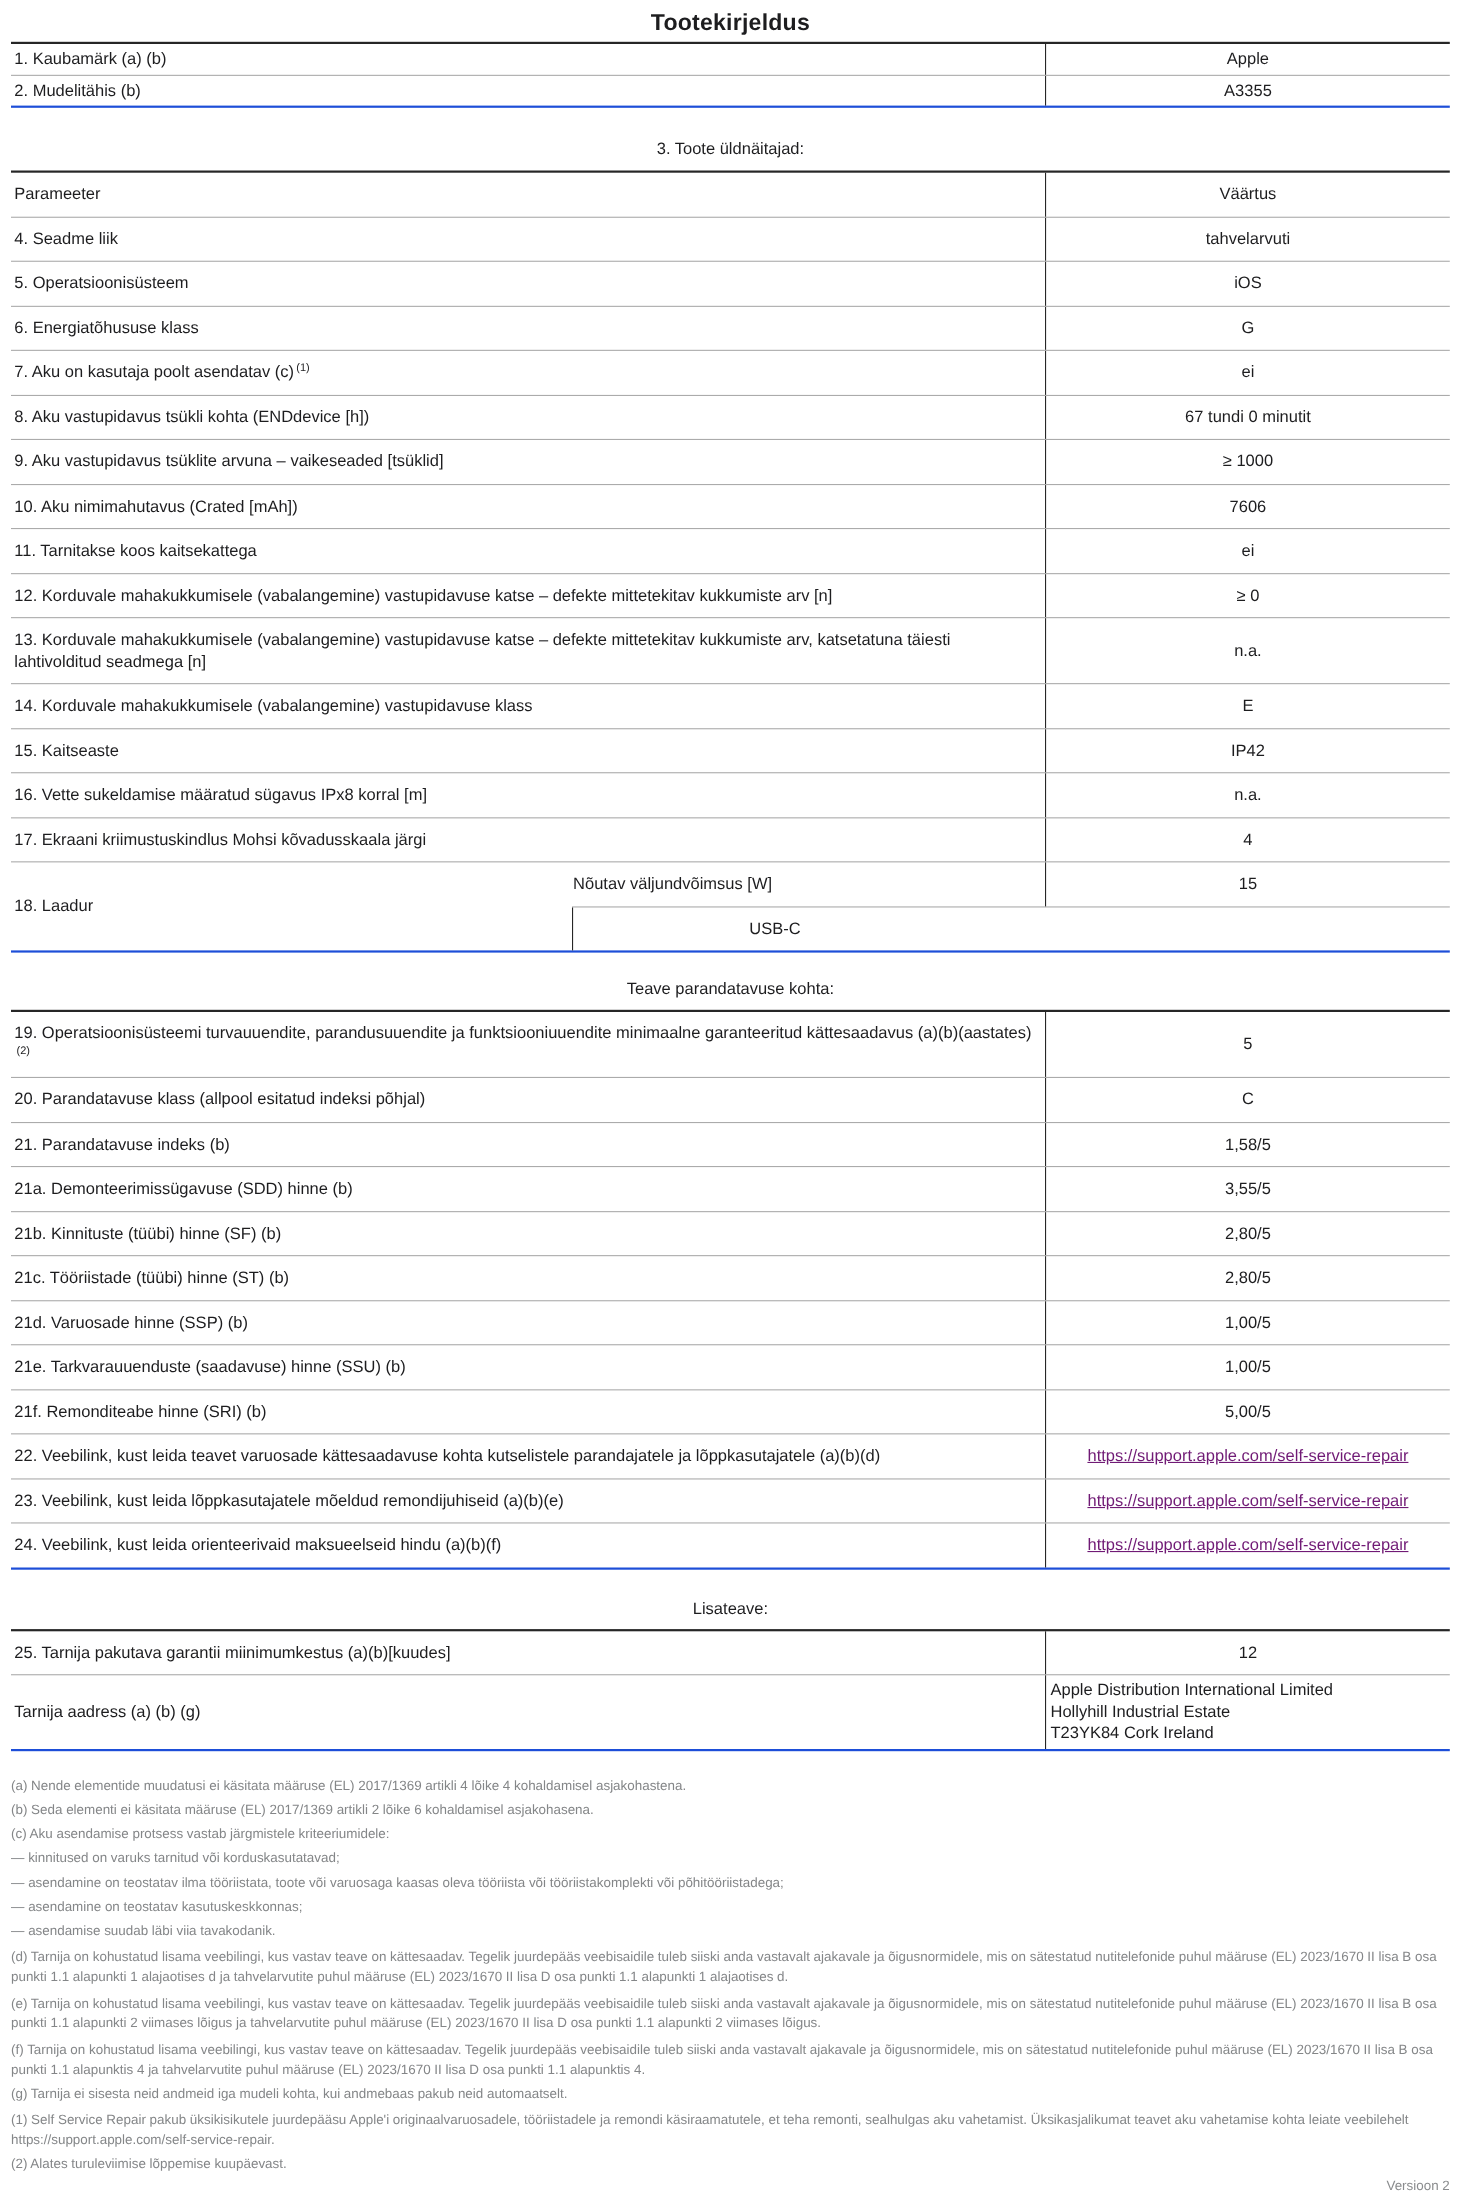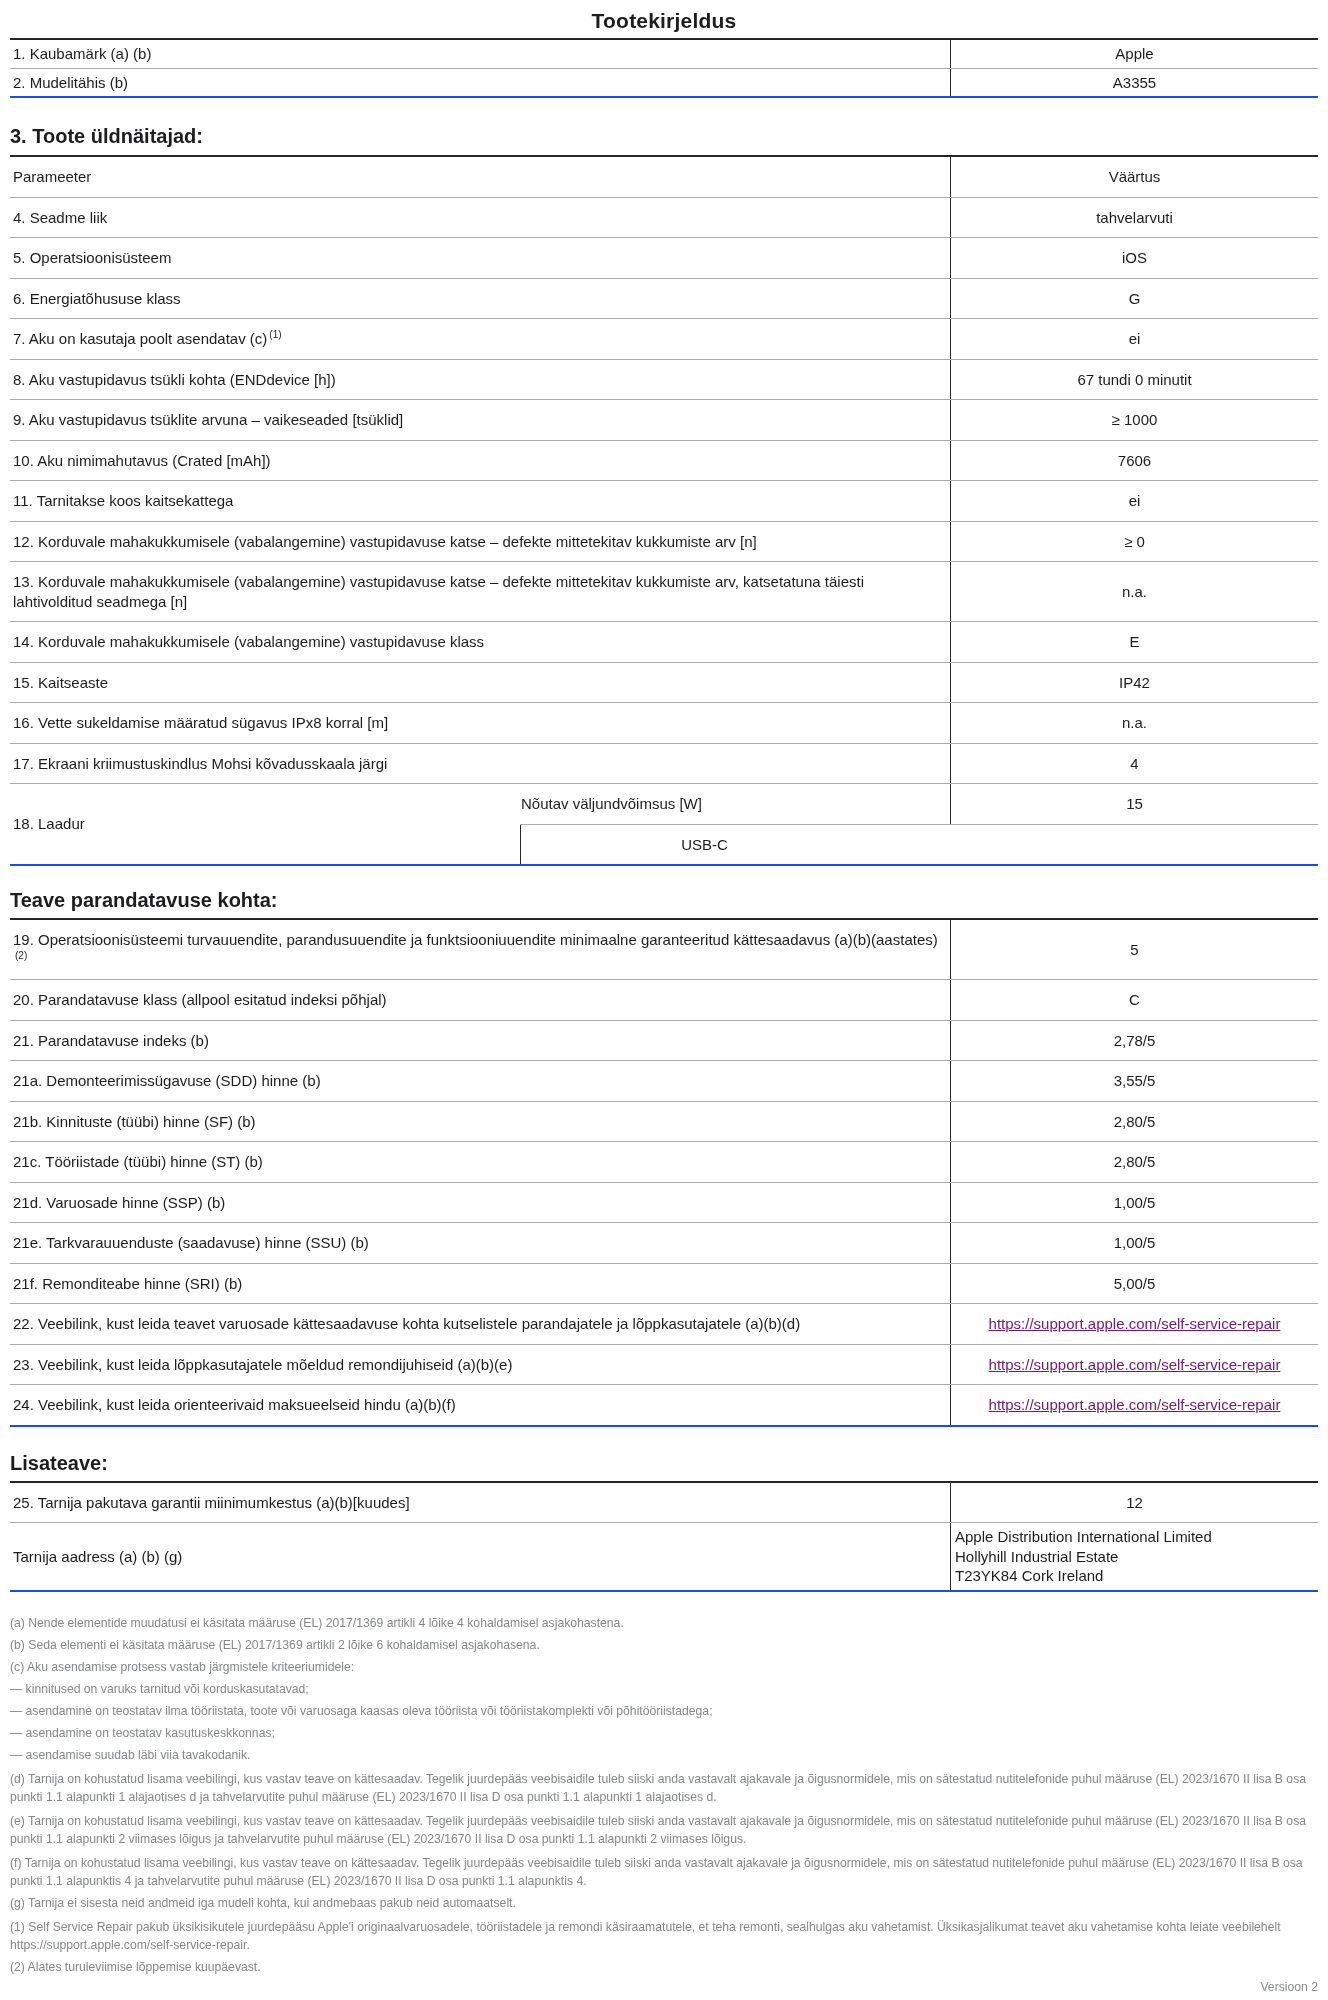--- a/index.html
+++ b/index.html
@@ -29,21 +29,21 @@
     display:flex; align-items:center; justify-content:center;
     text-align:right; font-size:15px; line-height:19.5px; padding:10px 6px;
   }
   sup { font-size:10px; margin-left:2px; line-height:0; }
 
   
   .tbl-id .cell-label { padding-top:4px; padding-bottom:4px; }
   .tbl-id .cell-value { padding-top:4px; padding-bottom:4px; }
   .tbl-id { margin-top:4px; }
 
-  .section-heading { font-size:20px; font-weight:bold; line-height:20px; }
+  .section-heading { font-size:15px; font-weight:normal; line-height:20px;text-align:center; }
   .h-general   { margin:28px 0 9px; }
   .h-repair    { margin:24px 0 8px; }
   .h-additional{ margin:26px 0 8px; }
 
   
   .charger-label { width:510px; flex:none; }
   .charger-right { flex:1; display:flex; flex-direction:column; }
   .charger-sub { display:flex; flex:1; align-items:stretch; border-bottom:1px solid #ababab; }
   .charger-sub:last-child { border-bottom:none; }
   .charger-sublabel {
@@ -259,21 +259,21 @@
         </div>
       <div class="cell-value">
           <span>C</span>
         </div>
     </div>
     <div class="row">
       <div class="cell-label">
           <span>21. Parandatavuse indeks (b)</span>
         </div>
       <div class="cell-value">
-          <span>2,78/5</span>
+          <span>1,58/5</span>
         </div>
     </div>
     <div class="row">
       <div class="cell-label">
           <span>21a. Demonteerimissügavuse (SDD) hinne (b)</span>
         </div>
       <div class="cell-value">
           <span>3,55/5</span>
         </div>
     </div>

